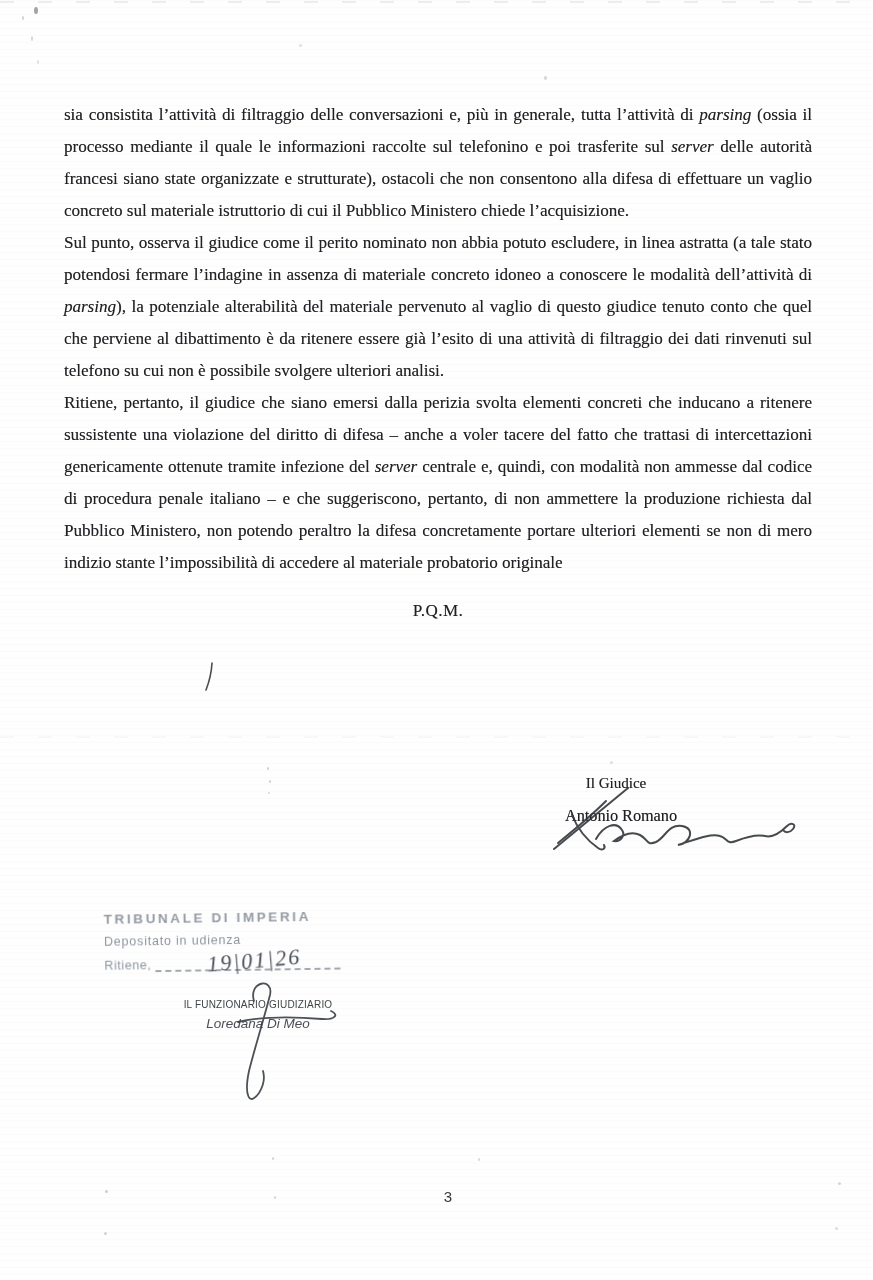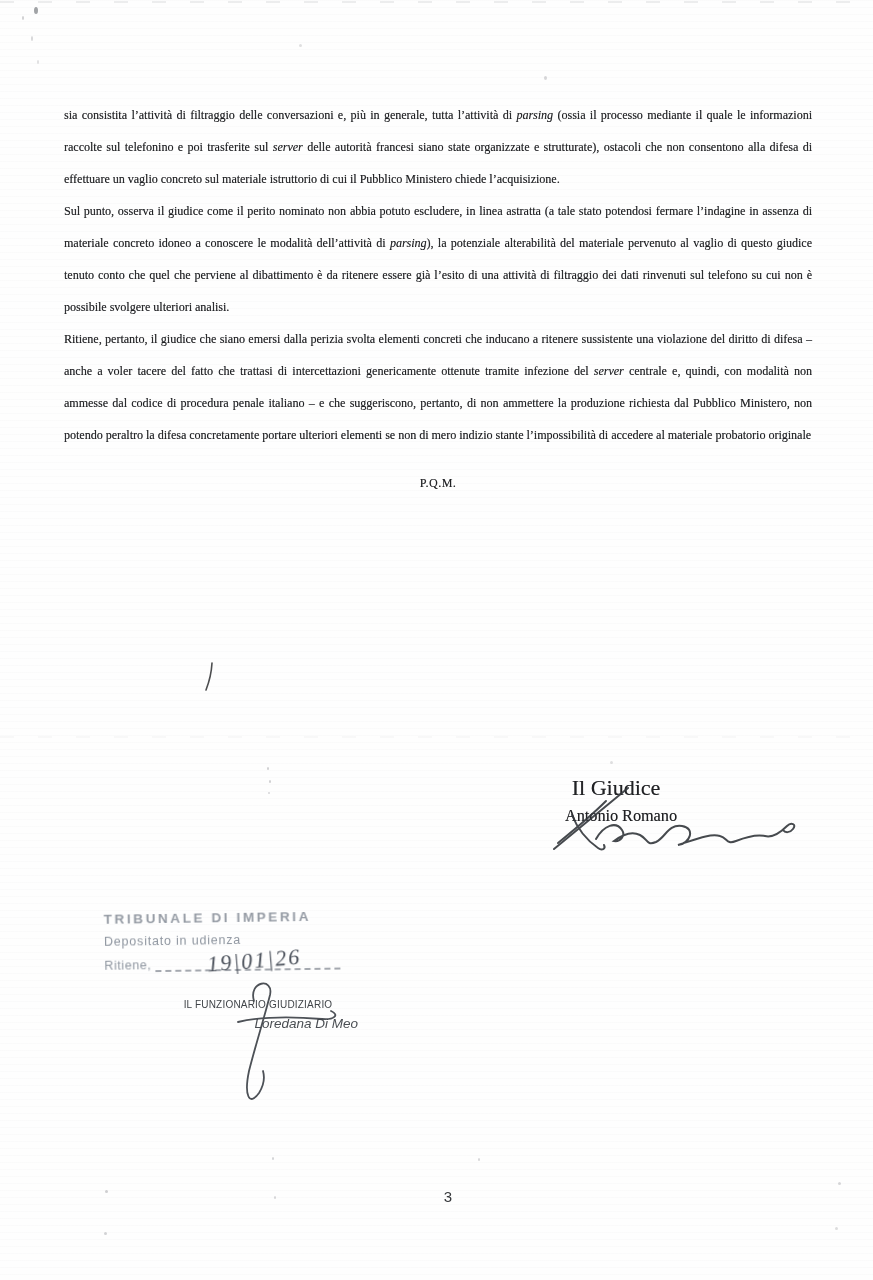--- a/index.html
+++ b/index.html
@@ -20,32 +20,32 @@
   }
   .streak {
     position:absolute; height:2px; left:0; width:873px; pointer-events:none;
     background:repeating-linear-gradient(90deg, rgba(140,143,148,0.55) 0 14px, transparent 14px 38px);
   }
   .speck { position:absolute; background:#62656b; border-radius:50%; pointer-events:none; }
 
   
   .body-text {
     position:absolute; left:64px; top:99px; width:748px;
-    font-size:12px; line-height:32px; color:#202124;
+    font-size:17px; line-height:32px; color:#202124;
     text-shadow:0.25px 0 0 rgba(32,33,36,0.45);
   }
   .para { margin:0; text-align:justify; }
   .para .ital { font-style:italic; }
   .pqm { margin:16px; text-align:center; line-height:32px; letter-spacing:0.5px; }
   .dec-line { text-align:justify; line-height:32px; }
 
   
   .judge-role {
     position:absolute; left:556px; top:775px; width:120px; text-align:center;
-    font-size:22px; color:#202124; text-shadow:0.25px 0 0 rgba(32,33,36,0.45);
+    font-size:15px; color:#202124; text-shadow:0.25px 0 0 rgba(32,33,36,0.45);
   }
   .judge-name {
     position:absolute; left:546px; top:807px; width:150px; text-align:center;
     font-size:16.2px; color:#202124; text-shadow:0.25px 0 0 rgba(32,33,36,0.45);
   }
   .sig-svg { position:absolute; pointer-events:none; }
 
   
   .stamp {
     position:absolute; left:104px; top:910px; width:260px;
@@ -66,21 +66,21 @@
     font-size:22px; letter-spacing:2px; color:#484e58; transform:rotate(-4deg);
   }
 
   
   .clerk-role {
     position:absolute; left:158px; top:999px; width:200px; text-align:center;
     font-family:"Liberation Sans","DejaVu Sans",sans-serif;
     font-size:10px; letter-spacing:0.2px; color:#404448;
   }
   .clerk-name {
-    position:absolute; left:158px; top:1016px; width:200px; text-align:right;
+    position:absolute; left:158px; top:1016px; width:200px; text-align:center;
     font-family:"Liberation Sans","DejaVu Sans",sans-serif; font-style:italic;
     font-size:13.5px; color:#4a4e53;
   }
 
   .page-num {
     position:absolute; left:408px; top:1188px; width:80px; text-align:center;
     font-family:"Liberation Sans","DejaVu Sans",sans-serif;
     font-size:15px; color:#36383b;
   }
 </style>

